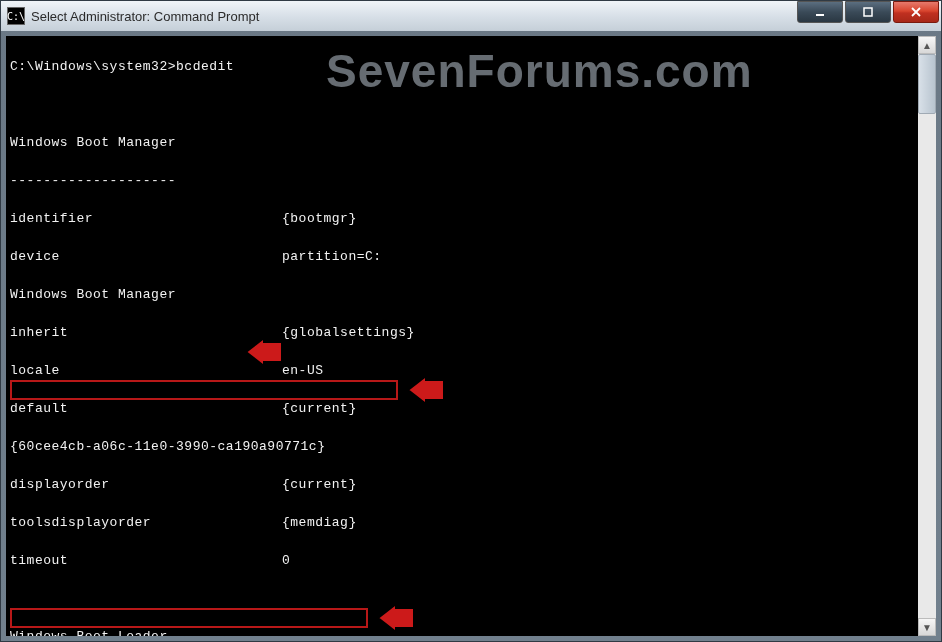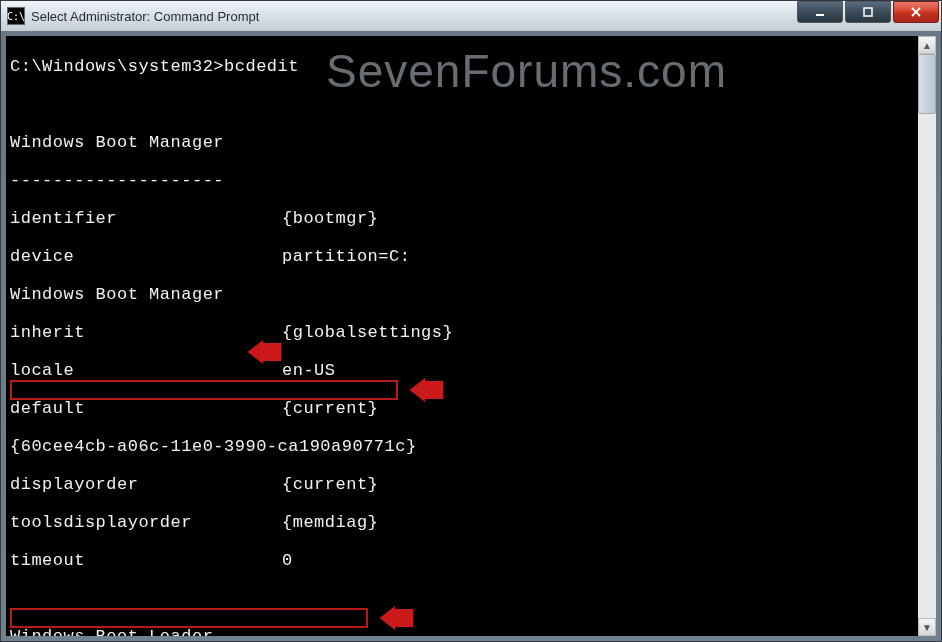--- a/index.html
+++ b/index.html
@@ -94,21 +94,21 @@
     width: 18px; height: 60px;
     background: linear-gradient(to right, #d8e0e8, #b8c4cf);
     border: 1px solid #a0aab4;
     border-radius: 2px;
   }
   .terminal {
     position: absolute;
     top: 0; left: 0; right: 18px; bottom: 0;
     color: #f2f2f2;
     font-family: "Lucida Console", "Courier New", monospace;
-    font-size: 17px;
+    font-size: 13px;
     line-height: 19px;
     white-space: pre;
     letter-spacing: 0.5px;
     padding: 2px 4px;
   }
   .term-row { height: 19px; display: flex; }
   .term-row .k { display: inline-block; width: 272px; }
   .term-row .v { display: inline-block; }
   .redbox {
     position: absolute;
@@ -118,21 +118,21 @@
   }
   .arrow {
     position: absolute;
     pointer-events: none;
   }
   .watermark {
     position: absolute;
     top: 8px;
     left: 320px;
     font-size: 46px;
-    font-weight: normal;
+    font-weight: bold;
     color: rgba(170,180,190,0.6);
     font-family: "Segoe UI", Arial, sans-serif;
     letter-spacing: 1px;
     pointer-events: none;
   }
 </style>
 </head>
 <body>
 
 <div class="window">

